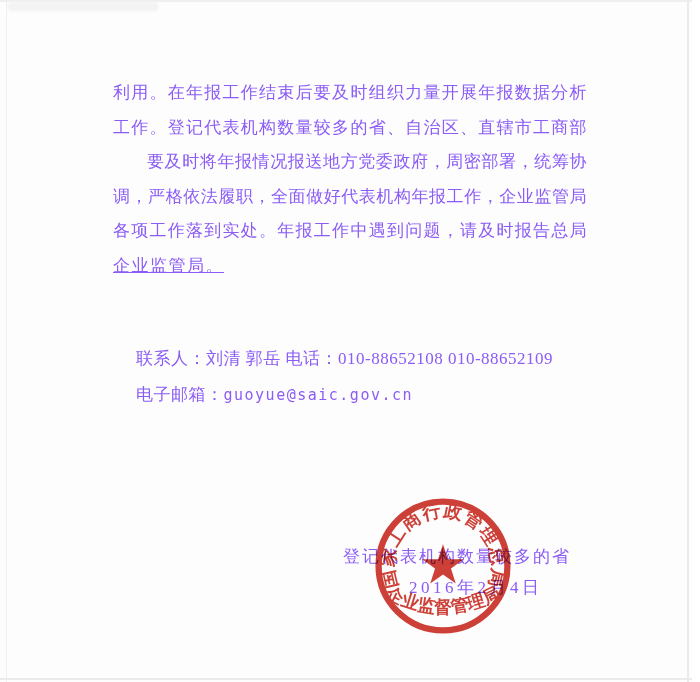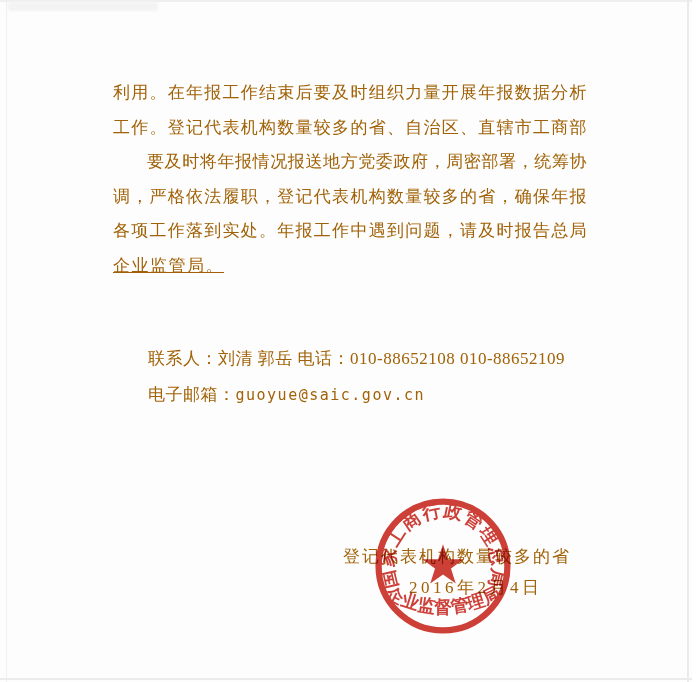--- a/index.html
+++ b/index.html
@@ -4,21 +4,21 @@
 <style>
   * { margin: 0; padding: 0; box-sizing: border-box; }
   html, body { background: #ffffff; }
   .page {
     position: relative;
     width: 692px;
     height: 682px;
     background: #fdfdfd;
     overflow: hidden;
     font-family: "Liberation Serif", "DejaVu Serif", serif;
-    color: #a16207;
+    color: #8b5cf6;
   }
   
   .edge { position: absolute; background: #e9e9e9; }
   .edge-top    { left: 0; top: 0; width: 700px; height: 2px; background: #efefef; }
   .edge-left   { left: 6px; top: 0; width: 1px; height: 682px; background: #f0f0f0; }
   .edge-right  { left: 687px; top: 0; width: 2px; height: 682px; background: #ebebeb; }
   .edge-bottom { left: 0; top: 678px; width: 700px; height: 2px; background: #ebebeb; }
   .smudge {
     position: absolute; left: 8px; top: 2px; width: 150px; height: 9px;
     background: #f3f3f3; filter: blur(1px); border-radius: 3px;
@@ -37,21 +37,21 @@
     text-align-last: justify;
     text-justify: inter-character;
     letter-spacing: 0.5px;
     white-space: nowrap;
   }
   .line.indent { padding-left: 34px; }
   .line.para-end { text-align: center; text-align-last: left; letter-spacing: 1.5px; text-decoration: underline; }
 
   .contact-line {
     position: absolute;
-    left: 148px;
+    left: 136px;
     font-size: 17px;
     line-height: 20px;
     letter-spacing: 0.5px;
     white-space: nowrap;
   }
   .contact-line1 { top: 349px; }
   .contact-line2 { top: 385px; }
   .email-value {
     font-family: "DejaVu Sans Mono", monospace;
     font-size: 15px;
@@ -95,21 +95,21 @@
   <div class="edge edge-top"></div>
   <div class="edge edge-left"></div>
   <div class="edge edge-right"></div>
   <div class="edge edge-bottom"></div>
   <div class="smudge"></div>
 
   <div class="body-block">
     <div class="line">利用。在年报工作结束后要及时组织力量开展年报数据分析</div>
     <div class="line">工作。登记代表机构数量较多的省、自治区、直辖市工商部</div>
     <div class="line indent">要及时将年报情况报送地方党委政府，周密部署，统筹协</div>
-    <div class="line">调，严格依法履职，登记代表机构数量较多的省，确保年报</div>
+    <div class="line">调，严格依法履职，全面做好代表机构年报工作，企业监管局</div>
     <div class="line">各项工作落到实处。年报工作中遇到问题，请及时报告总局</div>
     <div class="line para-end">企业监管局。</div>
   </div>
 
   <div class="contact-line contact-line1">联系人：刘清 郭岳  电话：010-88652108 010-88652109</div>
 
   <div class="contact-line contact-line2">
     <span>电子邮箱：</span><span class="email-value">guoyue@saic.gov.cn</span>
   </div>
 

